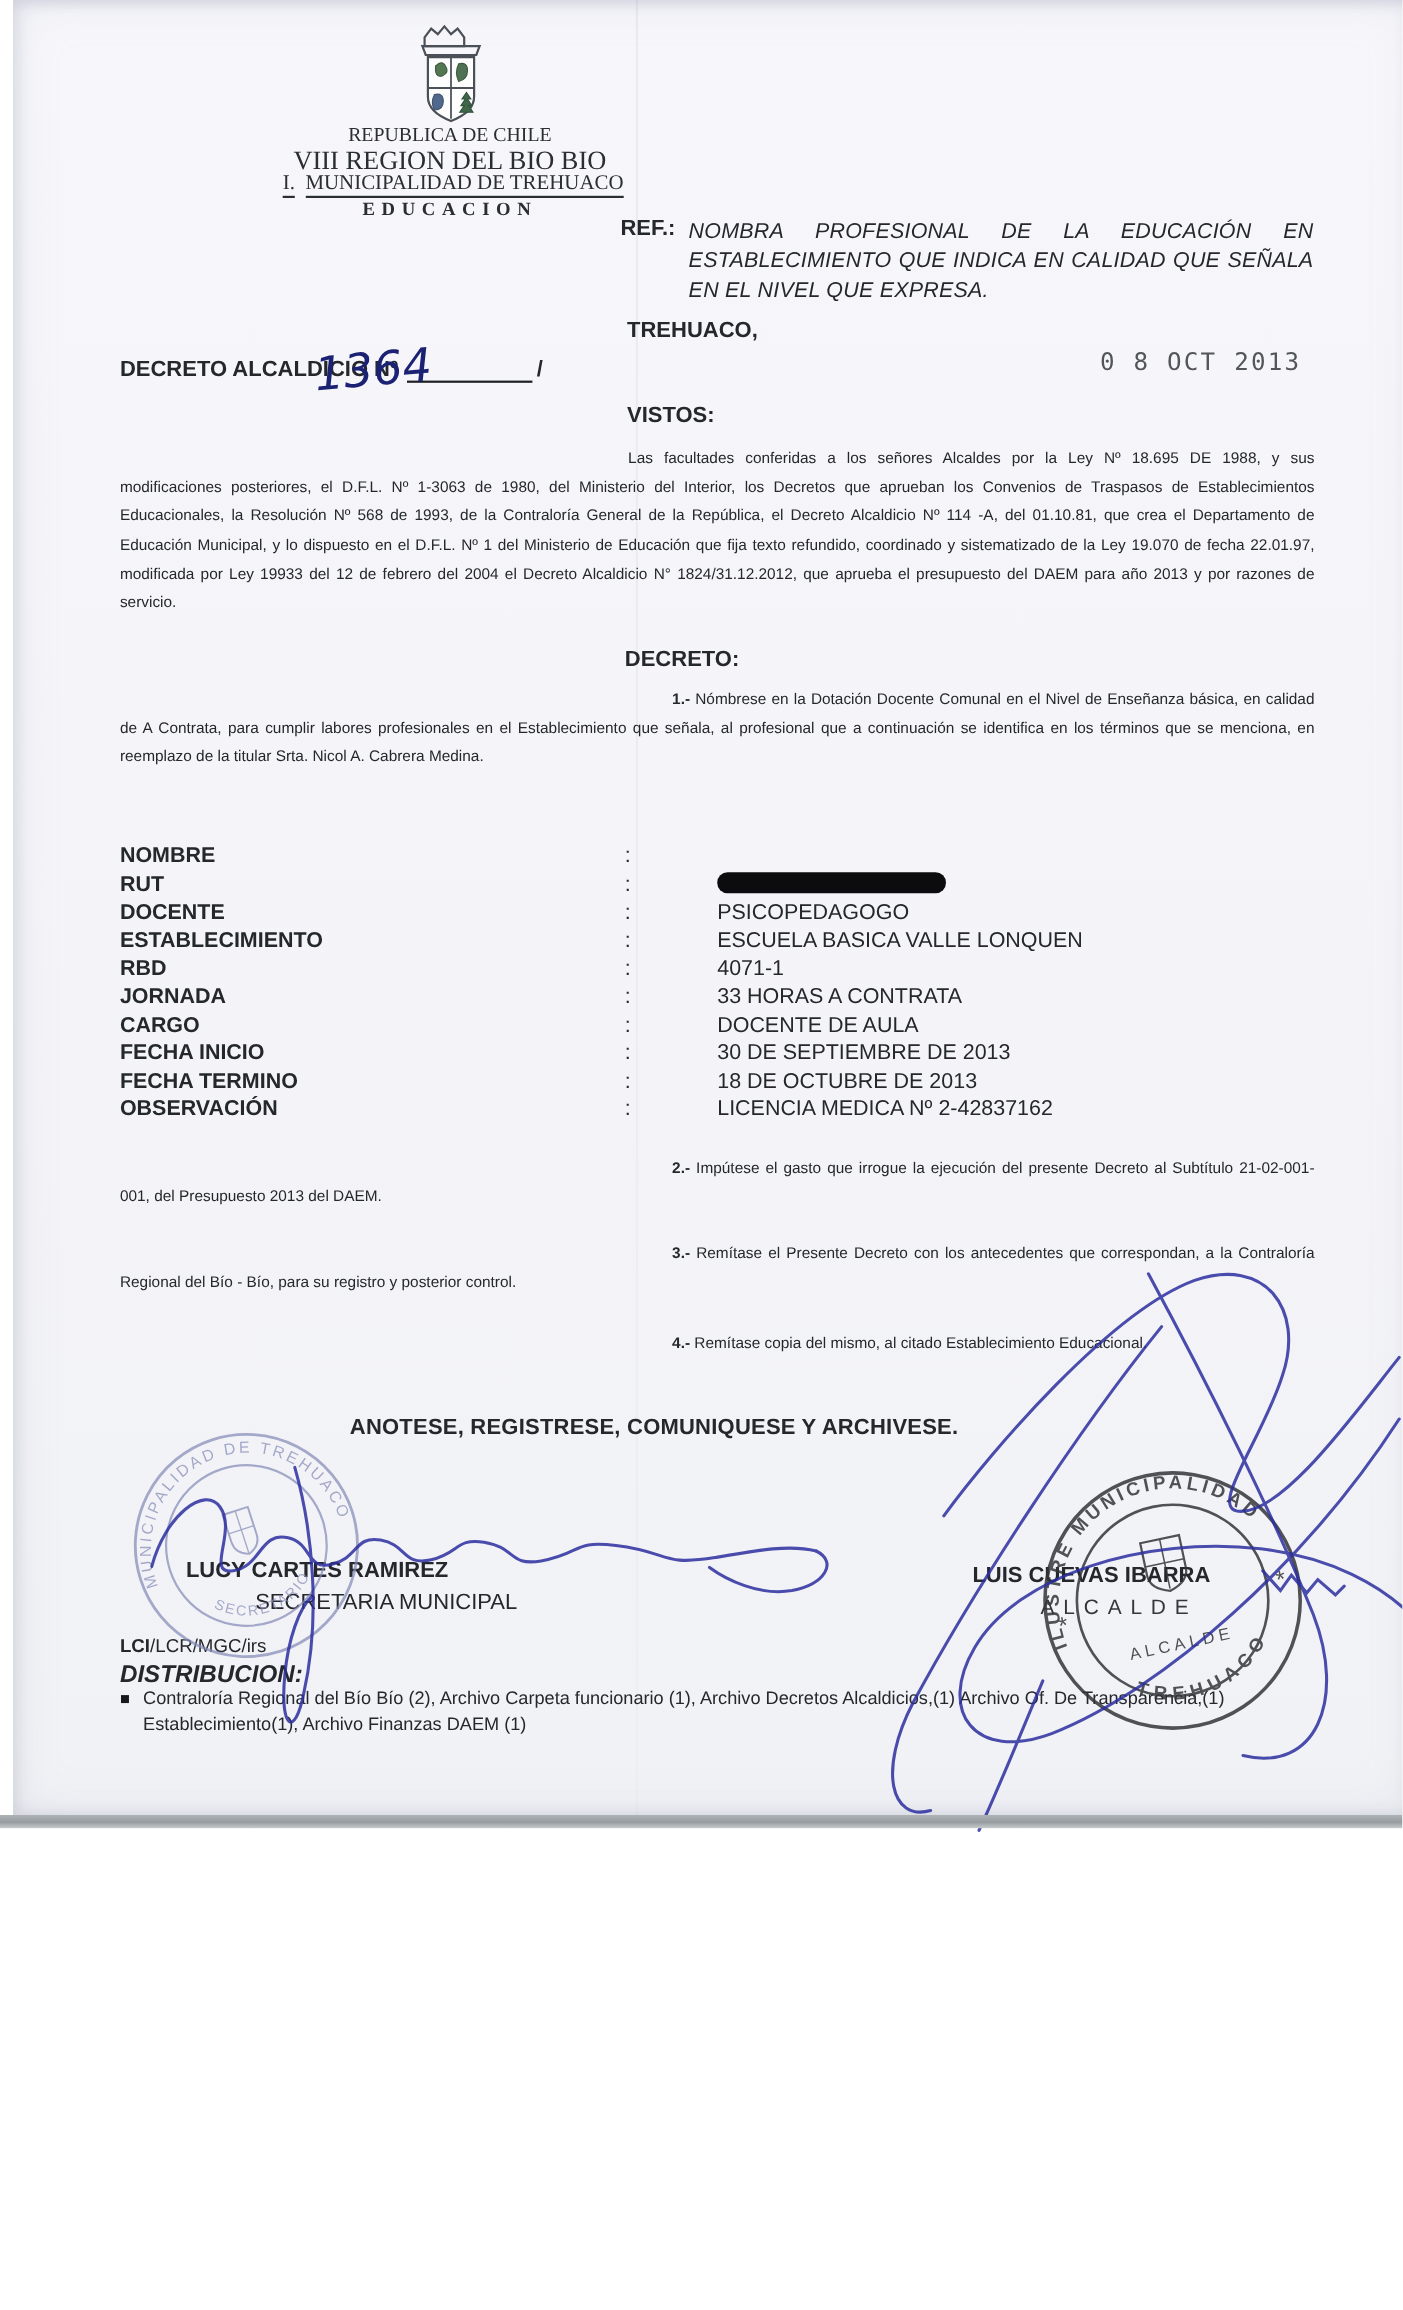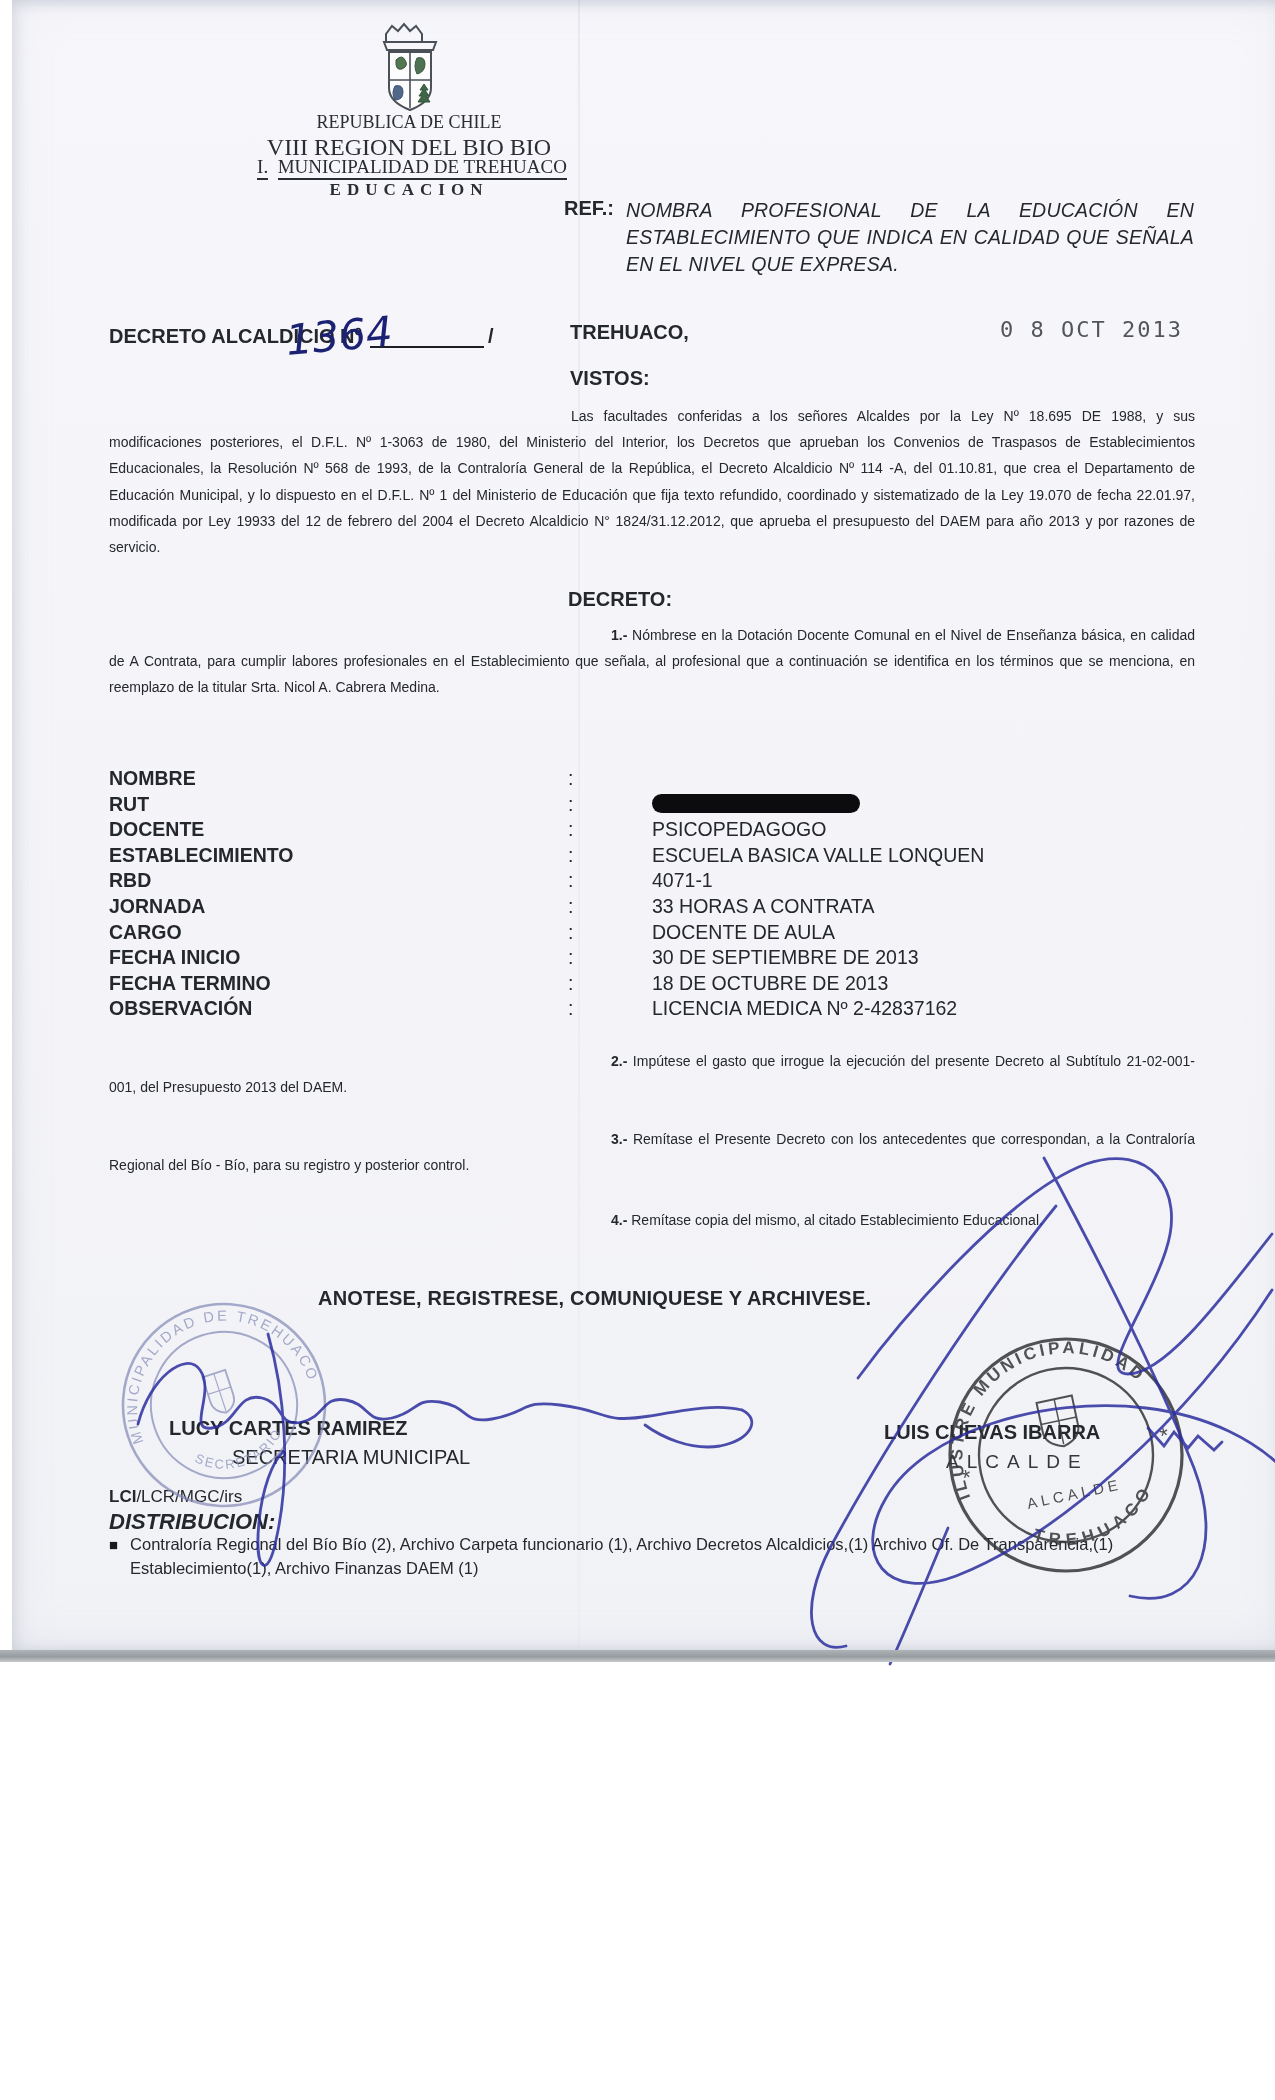--- a/index.html
+++ b/index.html
@@ -20,21 +20,21 @@
   .hdr-center{width:320px;text-align:center;}
   .crest-box{left:360px;top:20px;width:76px;height:96px;}
   .h-country{left:237px;top:112px;font-size:18px;color:#2a2d33;}
   .h-region{left:237px;top:134px;font-size:24px;color:#2a2d33;}
   .h-muni{left:200px;top:156px;width:400px;text-align:center;font-size:19px;color:#2a2d33;}
   .h-muni .u{border-bottom:2px solid #2a2d33;padding-bottom:1px;}
   .h-edu{left:237px;top:180px;font-size:17px;font-weight:bold;letter-spacing:6px;color:#2a2d33;}
   .ref-label{left:552px;top:197px;font-size:20px;font-weight:bold;}
   .ref-text{left:614px;top:197px;width:568px;font-size:19.5px;font-style:italic;
             text-align:justify;line-height:27px;letter-spacing:.2px;}
-  .city{left:558px;top:289px;font-size:20px;font-weight:bold;margin-top:32px;}
+  .city{left:558px;top:289px;font-size:20px;font-weight:bold;}
   .decree-line{left:97px;top:325px;font-size:20px;font-weight:bold;}
   .blank{display:inline-block;width:114px;border-bottom:2px solid #1c1e22;height:20px;
          margin:0 4px 0 8px;vertical-align:bottom;}
   .date-stamp{left:988px;top:317px;font-family:"DejaVu Sans Mono","Liberation Mono",monospace;
          font-size:22px;letter-spacing:2px;color:#45494e;opacity:.92;}
   .vistos-label{left:558px;top:367px;font-size:20px;font-weight:bold;}
   .para{width:1086px;font-size:14px;line-height:26.2px;text-align:justify;margin:0;}
   .vistos{left:97px;top:403px;text-indent:462px;}
   .decreto-label{left:556px;top:588px;font-size:20px;font-weight:bold;}
   .item1{left:97px;top:622px;text-indent:502px;}

